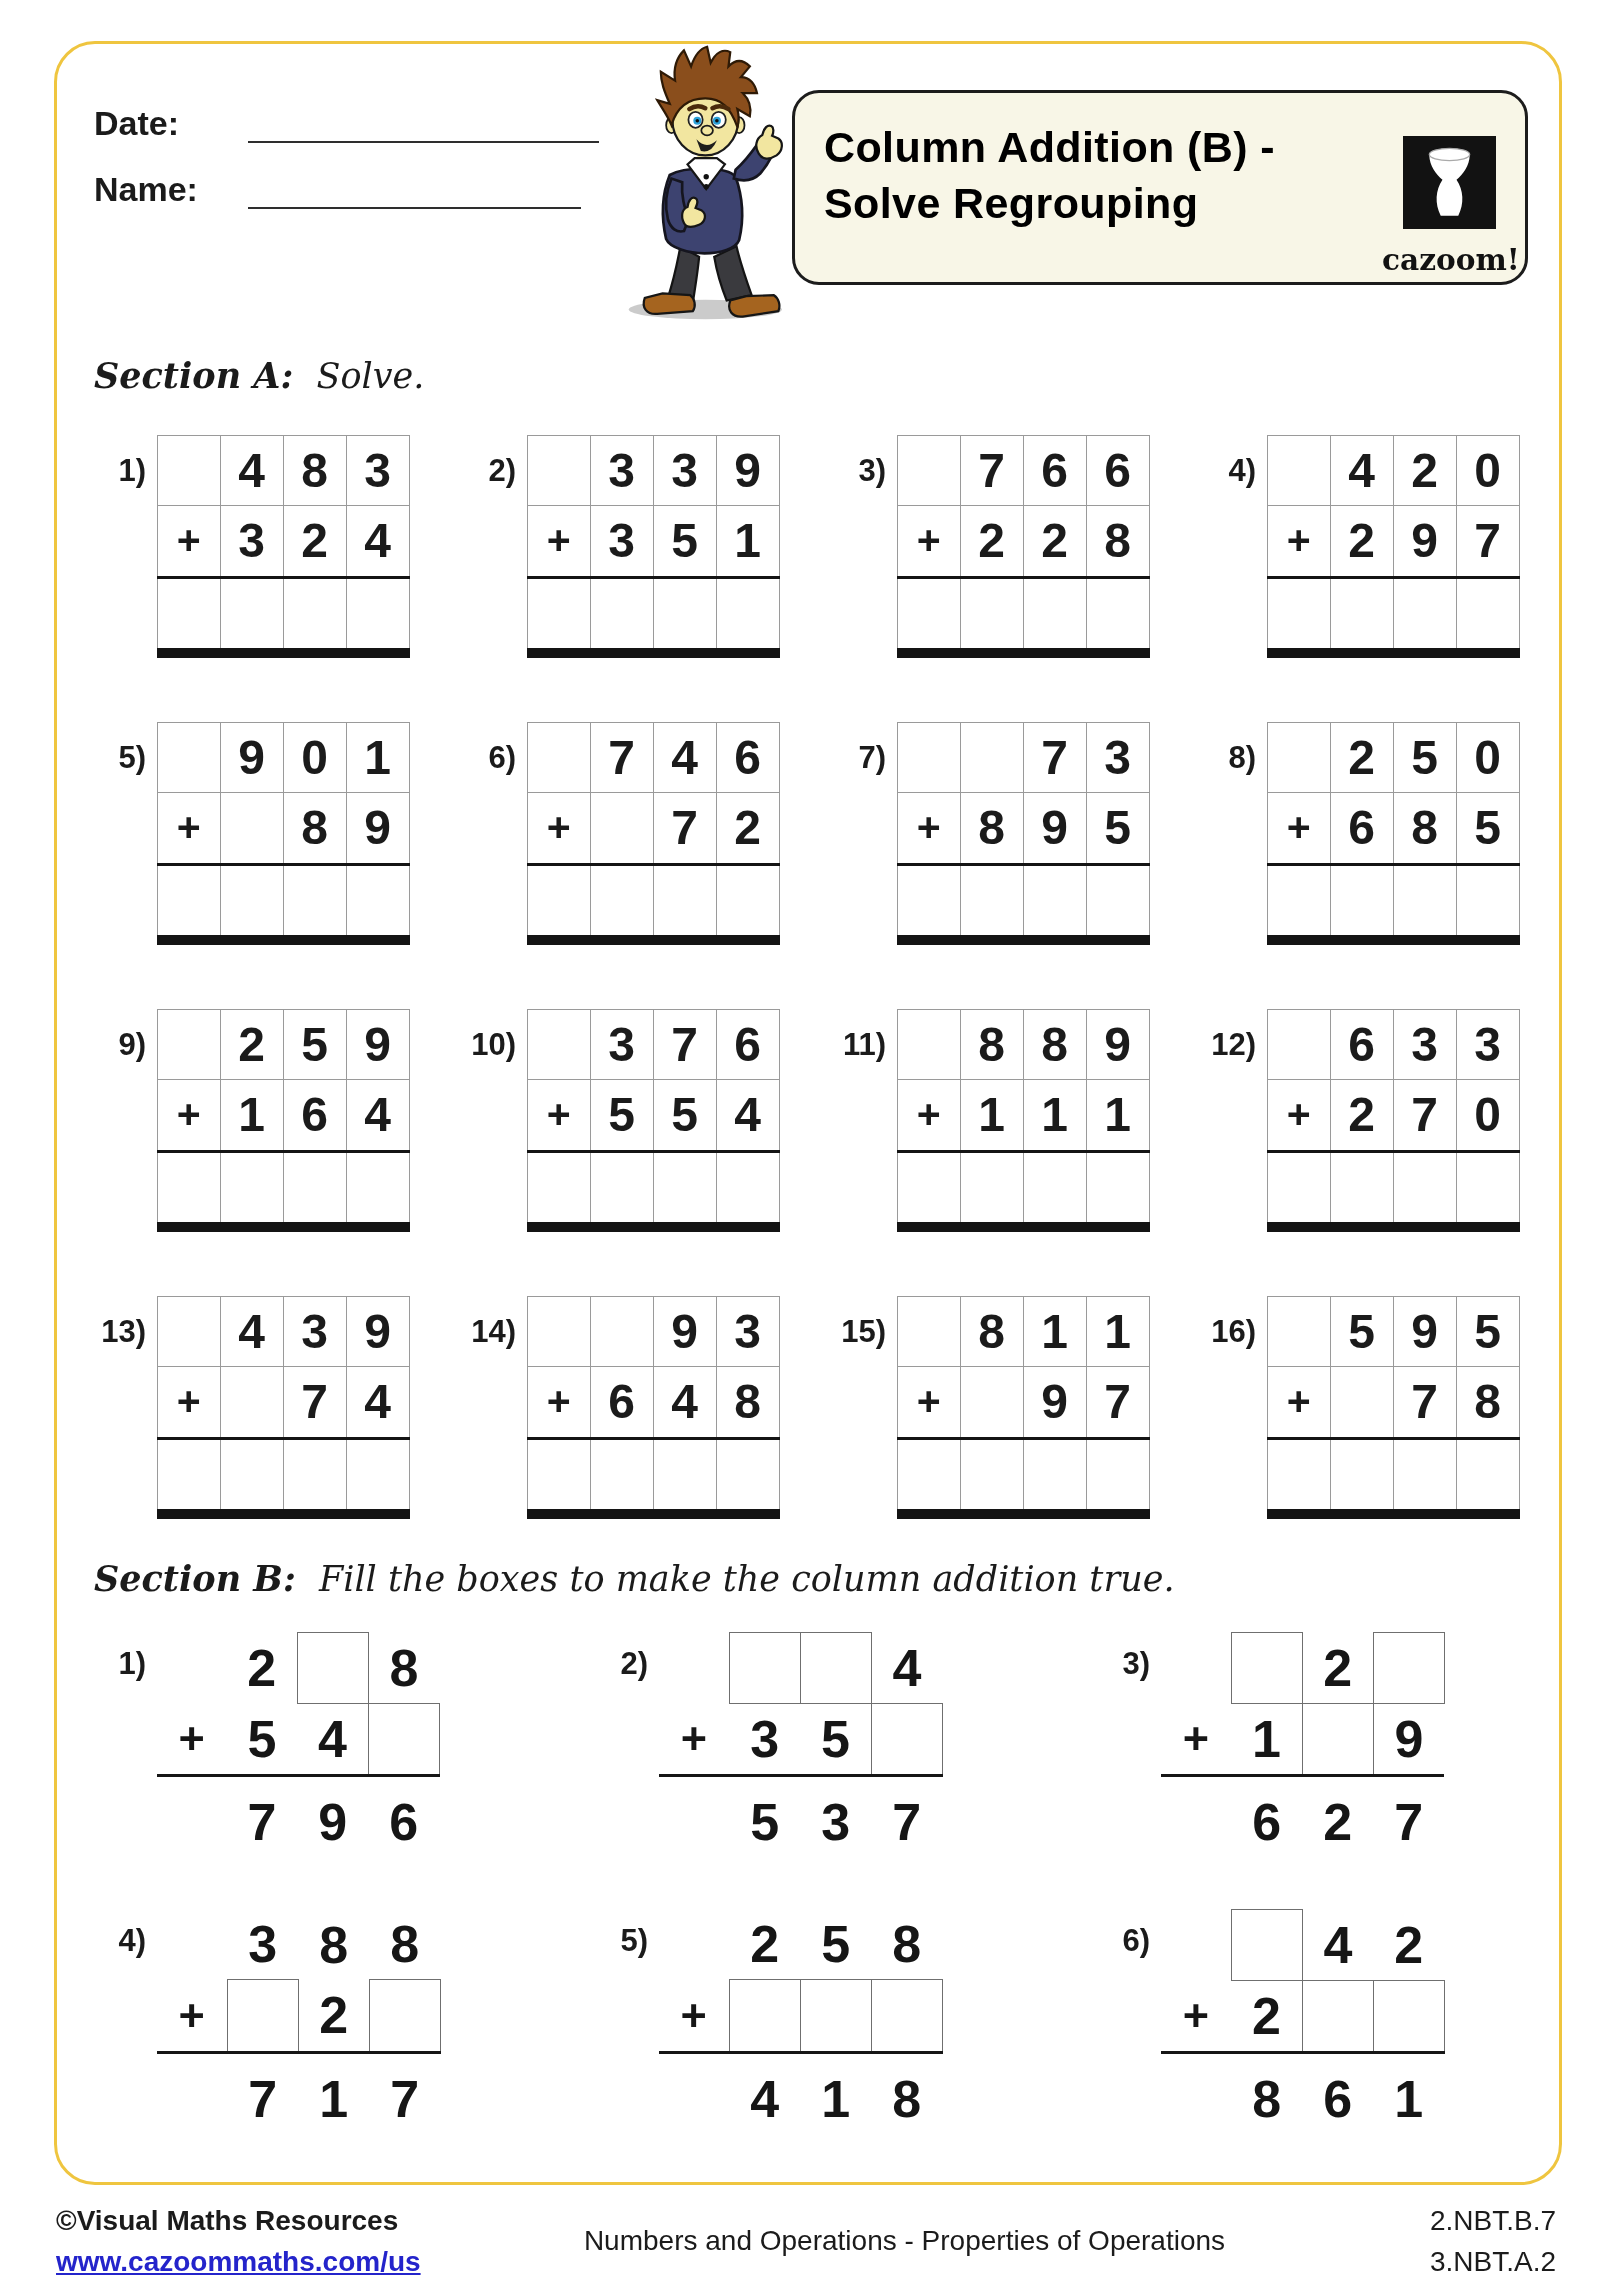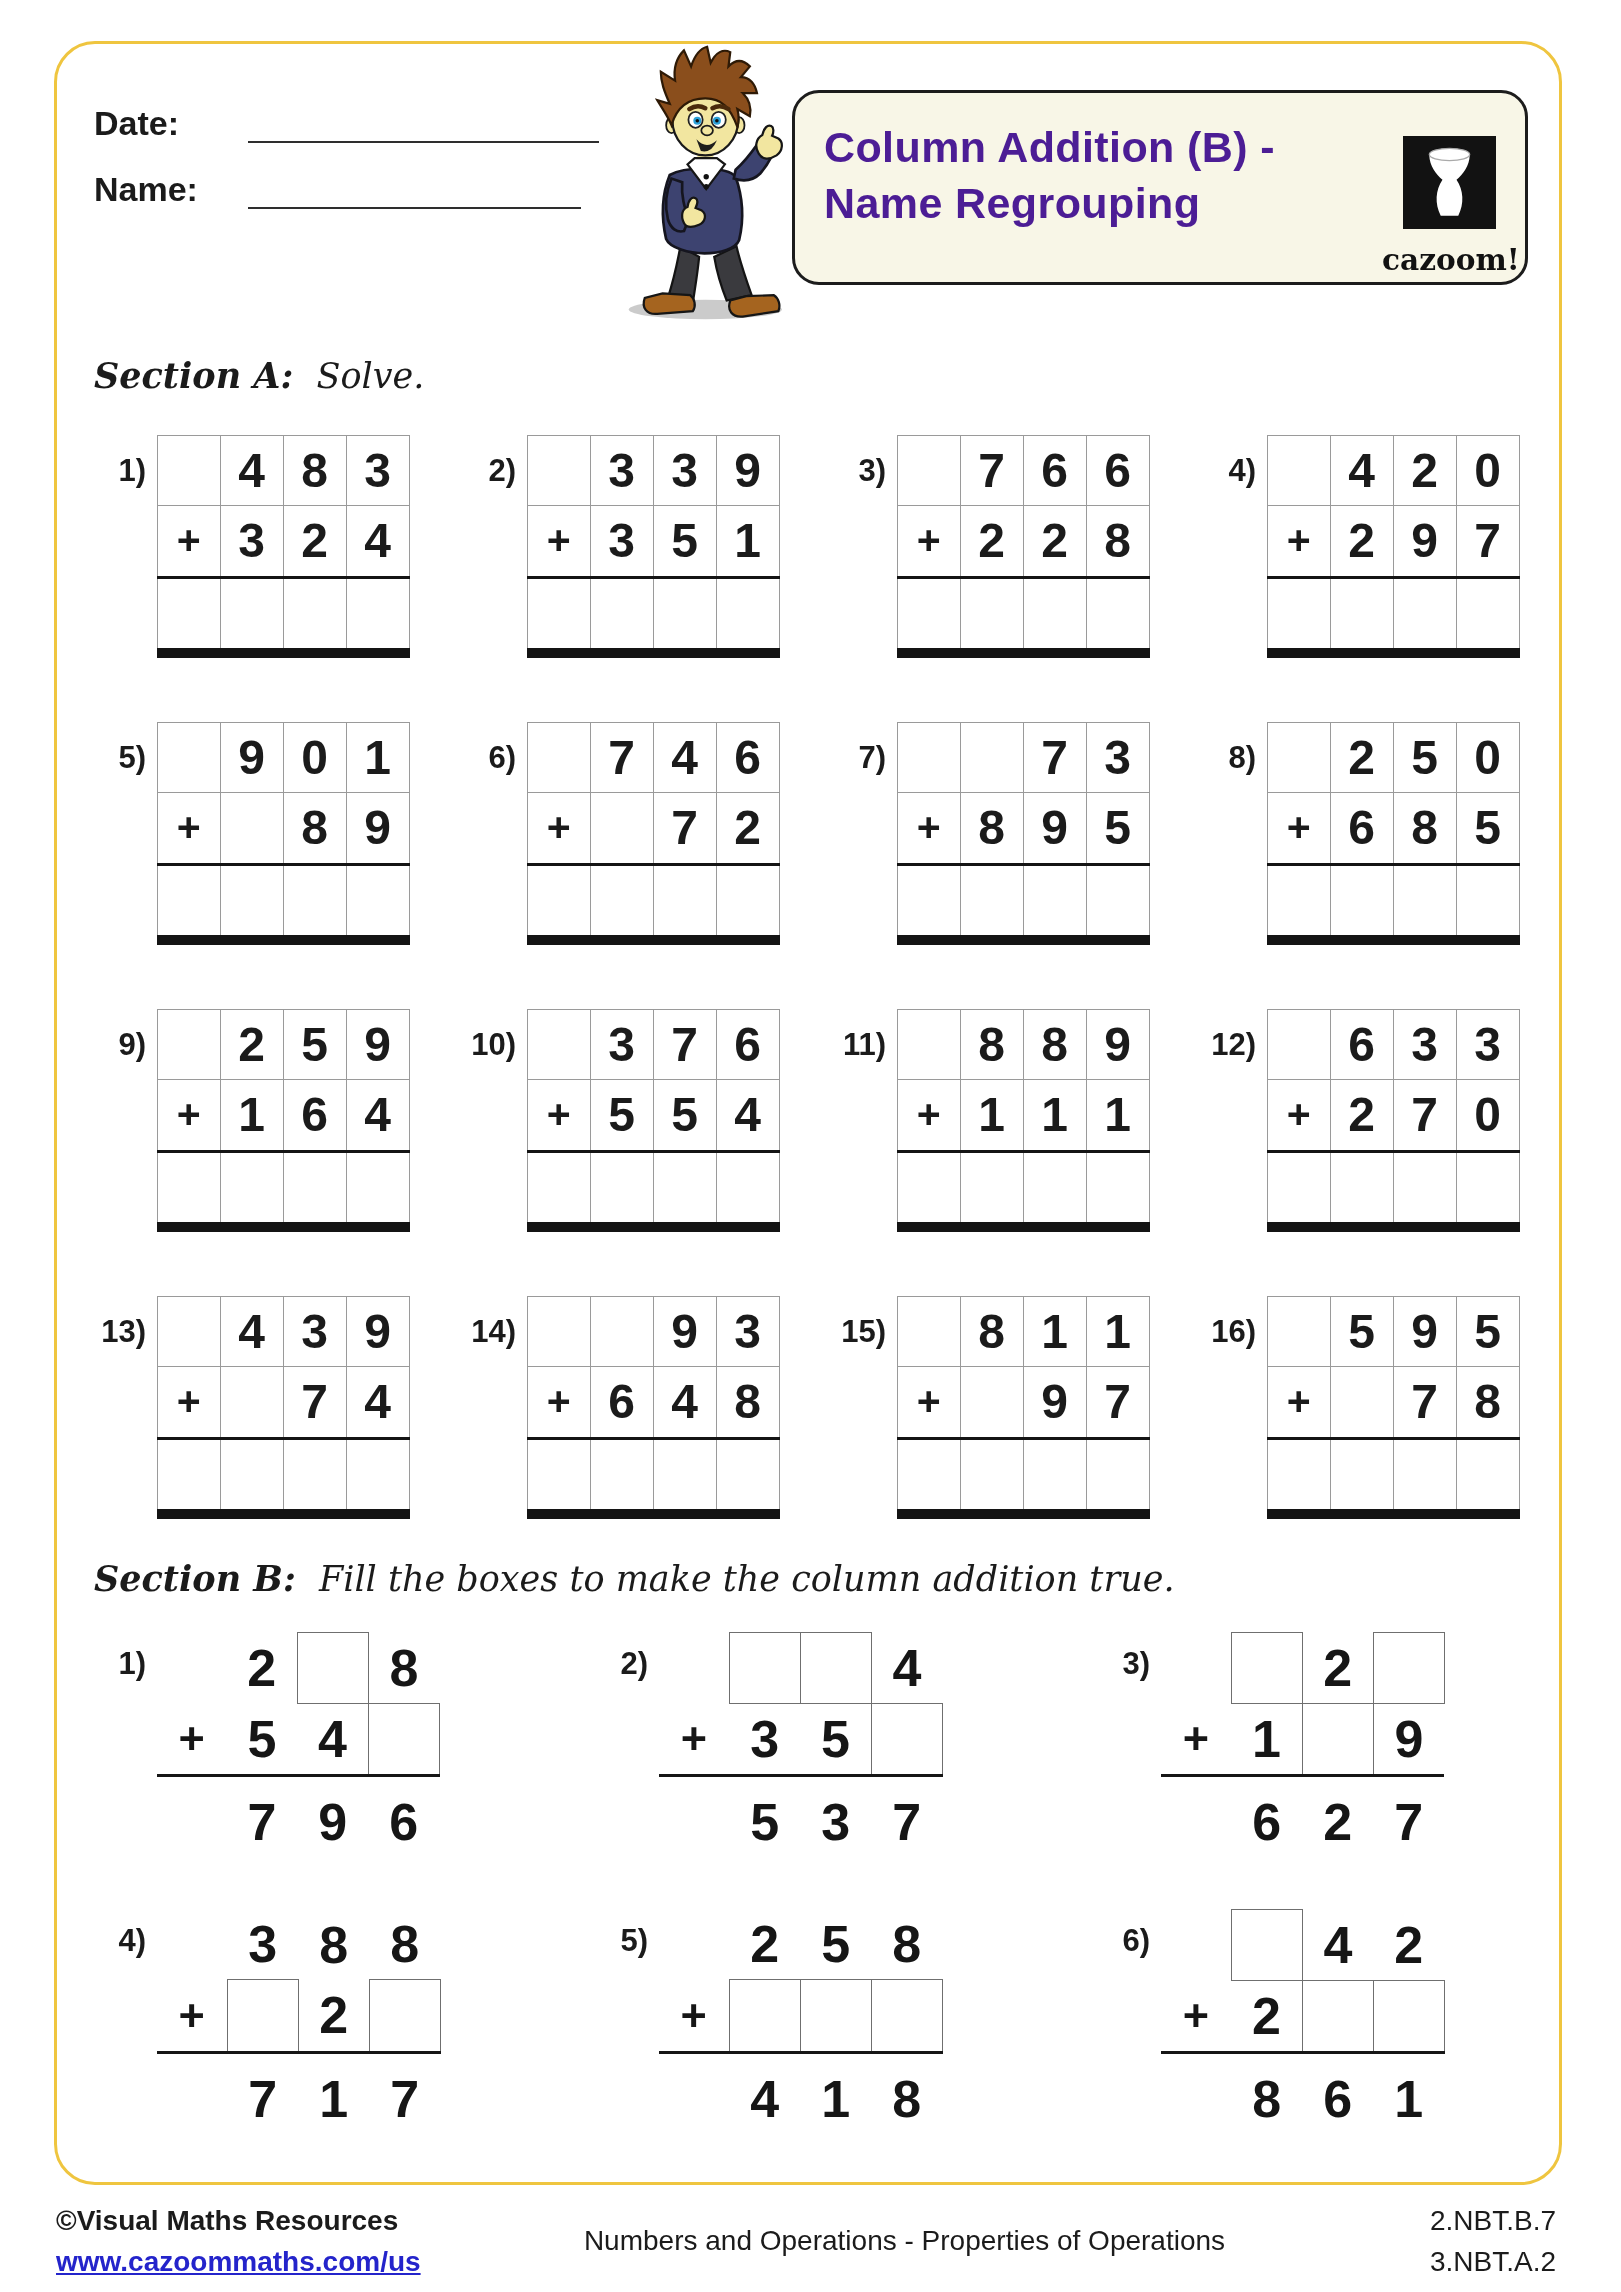--- a/index.html
+++ b/index.html
@@ -22,21 +22,21 @@
   .field .lbl{width:154px;}
   .wline{display:inline-block;border-bottom:2.7px solid #2e2e2e;height:30px;}
   .wline.name{width:333px;}
   .wline.date{width:351px;}
 
   .mascot{position:absolute;left:605px;top:45px;width:206px;height:276px;}
 
   .title-box{position:absolute;left:792px;top:90px;width:736px;height:195px;
              background:var(--cream);border:3.6px solid #1c1c1c;border-radius:27px;box-sizing:border-box;}
   .title-text{position:absolute;left:29px;top:27px;font-size:43px;font-weight:bold;
-              line-height:1.3;color:#4c1d95;letter-spacing:0.4px;}
+              line-height:1.3;color:#000000;letter-spacing:0.4px;}
   .logo{position:absolute;right:9px;top:43px;width:134px;text-align:center;}
   .logo-square{width:93px;height:93px;margin:0 auto;display:block;}
   .logo-text{font-family:"DejaVu Serif",serif;font-weight:bold;font-size:29.6px;color:#121212;margin-top:13px;}
 
   
   .section-heading{position:absolute;font-family:"DejaVu Serif",serif;font-size:35px;white-space:nowrap;}
   .sh-name{font-weight:bold;font-style:italic;}
   .sh-instr{font-style:italic;margin-left:12px;text-align:right;}
   #heading-a{left:94px;top:355px;}
   #heading-b{left:94px;top:1558px;}
@@ -117,21 +117,21 @@
     <circle cx="125" cy="85" r="4.5" fill="#2ba0d8"></circle>
     <circle cx="103" cy="85" r="2" fill="#111"></circle>
     <circle cx="125" cy="85" r="2" fill="#111"></circle>
     <ellipse cx="114" cy="96" rx="6.5" ry="5.5" fill="#f2e6a0" stroke="#1a1a1a" stroke-width="2"></ellipse>
     <path d="M102,106 Q113,118 125,107 Q119,122 107,119 Z" fill="#1d1d1d"></path>
   </svg>
 
   <div class="title-box">
     <div class="title-text">
       <span>Column Addition (B) -</span><br>
-      <span>Name Regrouping</span>
+      <span>Solve Regrouping</span>
     </div>
     <div class="logo">
       <svg class="logo-square" viewBox="0 0 106 106" xmlns="http://www.w3.org/2000/svg">
         <rect width="106" height="106" fill="#121212"></rect>
         <path d="M30,22 C30,34 38,44 45,50 C37,62 36,77 43,91 L63,91 C70,77 69,62 61,50 C68,44 76,34 76,22 Z" fill="#ffffff"></path>
         <ellipse cx="53" cy="21" rx="23" ry="7" fill="#ffffff" stroke="#aaaaaa" stroke-width="1.5"></ellipse>
       </svg>
       <div class="logo-text">cazoom!</div>
     </div>
   </div>

